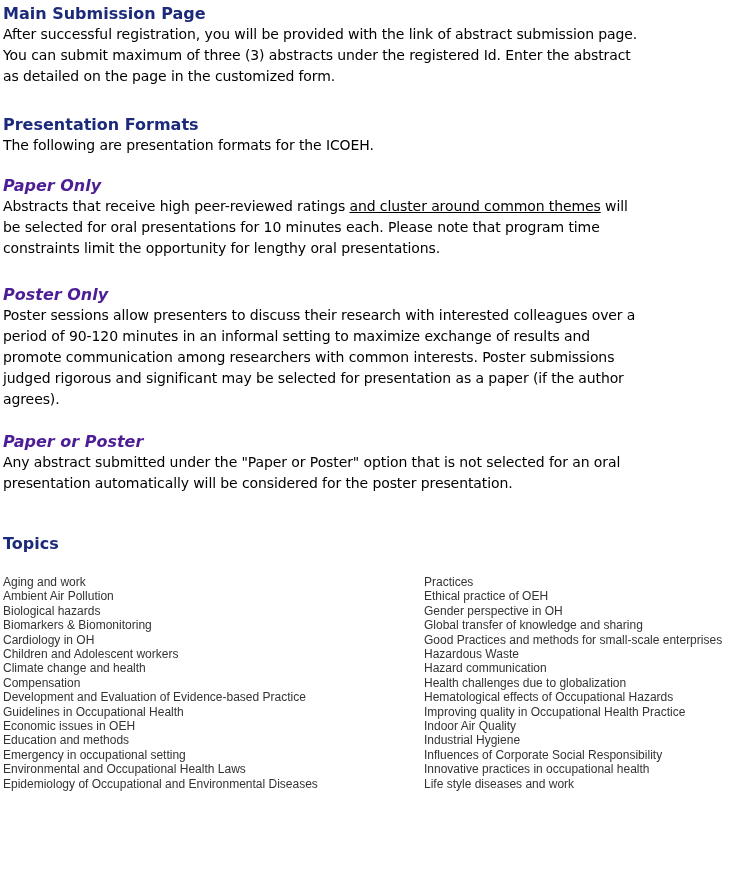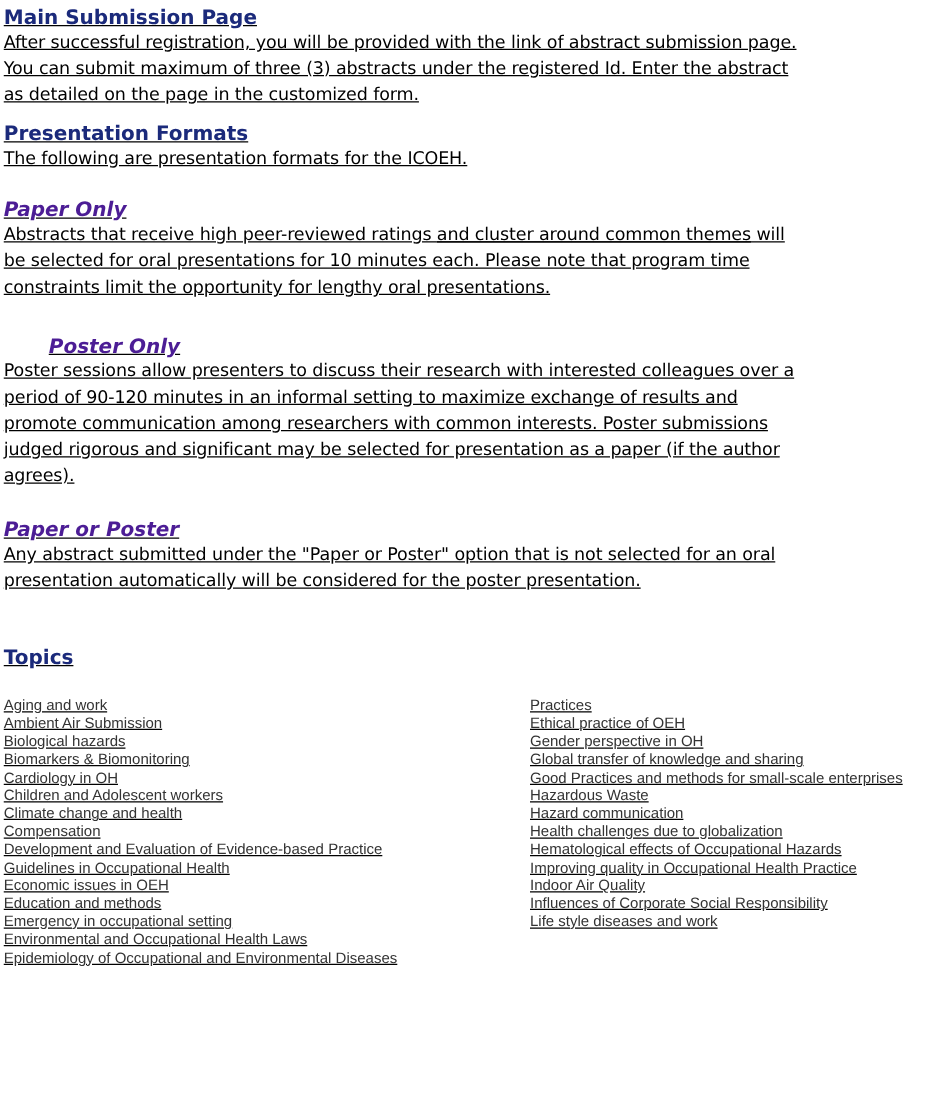--- a/index.html
+++ b/index.html
@@ -10,21 +10,20 @@
     height: 880px;
     overflow: hidden;
   }
   .page {
     box-sizing: border-box;
     width: 756px;
     height: 880px;
     padding: 4px 2px 4px 3px;
     font-family: "DejaVu Sans", sans-serif;
     color: #000000;
-    text-decoration: underline;
   }
   h1, h2 {
     font-size: 16px;
     line-height: 20px;
     font-weight: bold;
     color: #1b2a7b;
     margin: 0;
   }
   h3 {
     font-size: 16px;
@@ -36,24 +35,24 @@
   }
   p.body {
     font-size: 14px;
     line-height: 21px;
     margin: 0;
     letter-spacing: -0.1px;
     white-space: pre-line;
     color: #000000;
   }
   .mt-intro       { margin-top: 21px; }
-  .mt-pf          { margin-top: 10px; }
+  .mt-pf          { margin-top: 28px; }
   .mt-pf-intro    { margin-top: 1px; }
   .mt-paper-only  { margin-top: 20px; }
-  .mt-poster-only { margin-top: 26px; margin-left: 36px; }
+  .mt-poster-only { margin-top: 26px; }
   .mt-paper-or-poster { margin-top: 22px; }
   .mt-topics      { margin-top: 40px; }
   .underlined {
     text-decoration: underline;
   }
   .topics-columns {
     display: flex;
     margin-top: 21px;
     gap: 24px;
   }
@@ -95,21 +94,21 @@
 
   <h3 class="mt-paper-or-poster">Paper or Poster</h3>
   <p class="body">Any abstract submitted under the "Paper or Poster" option that is not selected for an oral
 presentation automatically will be considered for the poster presentation.</p>
 
   <h2 class="mt-topics">Topics</h2>
 
   <div class="topics-columns">
     <div class="topics-col left">
       <div class="topic-item">Aging and work</div>
-      <div class="topic-item">Ambient Air Submission</div>
+      <div class="topic-item">Ambient Air Pollution</div>
       <div class="topic-item">Biological hazards</div>
       <div class="topic-item">Biomarkers &amp; Biomonitoring</div>
       <div class="topic-item">Cardiology in OH</div>
       <div class="topic-item">Children and Adolescent workers</div>
       <div class="topic-item">Climate change and health</div>
       <div class="topic-item">Compensation</div>
       <div class="topic-item">Development and Evaluation of Evidence-based Practice</div>
       <div class="topic-item">Guidelines in Occupational Health</div>
       <div class="topic-item">Economic issues in OEH</div>
       <div class="topic-item">Education and methods</div>
@@ -122,18 +121,20 @@
       <div class="topic-item">Ethical practice of OEH</div>
       <div class="topic-item">Gender perspective in OH</div>
       <div class="topic-item">Global transfer of knowledge and sharing</div>
       <div class="topic-item">Good Practices and methods for small-scale enterprises</div>
       <div class="topic-item">Hazardous Waste</div>
       <div class="topic-item">Hazard communication</div>
       <div class="topic-item">Health challenges due to globalization</div>
       <div class="topic-item">Hematological effects of Occupational Hazards</div>
       <div class="topic-item">Improving quality in Occupational Health Practice</div>
       <div class="topic-item">Indoor Air Quality</div>
+      <div class="topic-item">Industrial Hygiene</div>
       <div class="topic-item">Influences of Corporate Social Responsibility</div>
+      <div class="topic-item">Innovative practices in occupational health</div>
       <div class="topic-item">Life style diseases and work</div>
     </div>
   </div>
 
 </div>
 
 </body></html>

